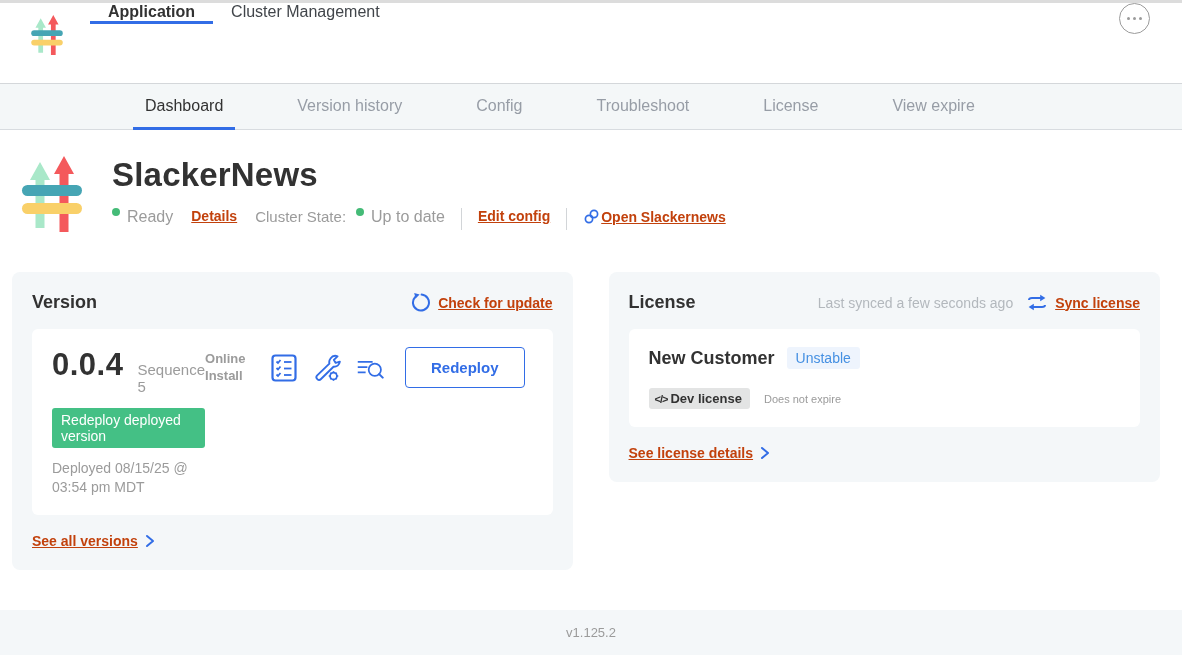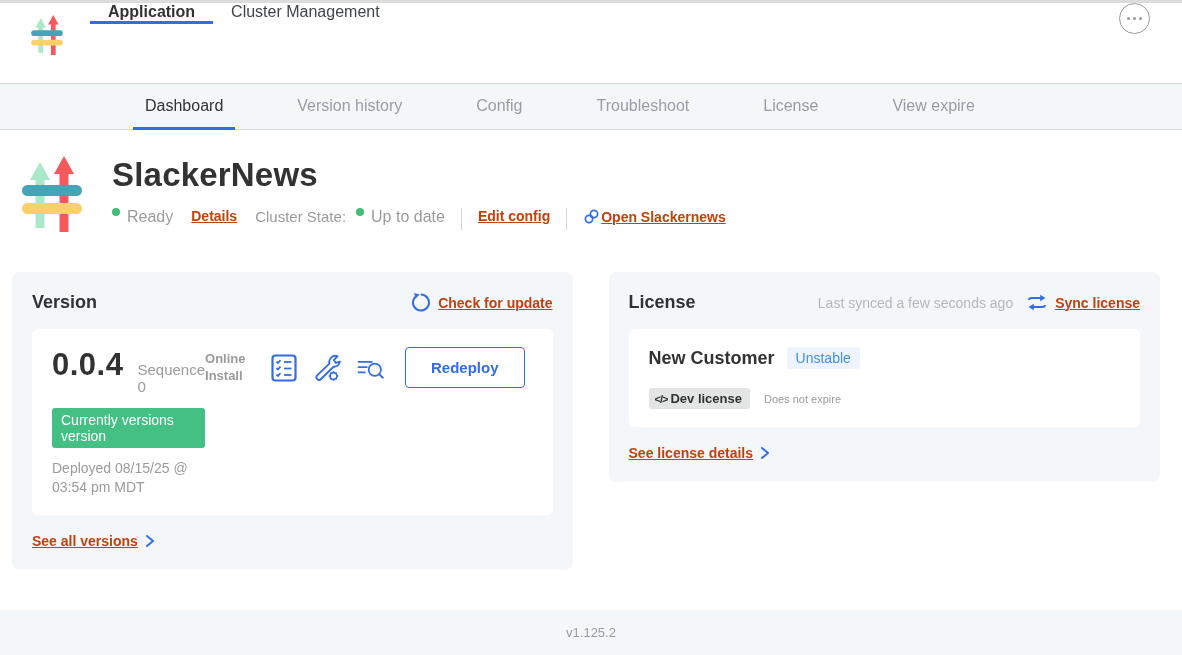--- a/index.html
+++ b/index.html
@@ -199,23 +199,23 @@
             <polygon points="3.2,0 8.6,1.6 4.6,5.6" fill="#326de6"></polygon>
           </svg>
           <a class="link">Check for update</a>
         </div>
       </div>
 
       <div class="inner-card version-flex">
         <div class="version-left">
           <div class="version-line">
             <span class="version-num">0.0.4</span>
-            <span class="sequence">Sequence 0</span>
+            <span class="sequence">Sequence 5</span>
           </div>
-          <span class="deployed-badge">Currently versions version</span>
+          <span class="deployed-badge">Redeploy deployed version</span>
           <div class="deployed-at">Deployed 08/15/25 @ 03:54 pm MDT</div>
         </div>
         <div class="version-right">
           <div class="install-type">Online Install</div>
           <span class="vicon">
             <svg width="26" height="28" viewBox="0 0 26 28">
               <rect x="1.5" y="1.5" width="23" height="25" rx="3" fill="none" stroke="#326de6" stroke-width="2.2"></rect>
               <polyline points="5.5,7.5 7,9 9.5,6" fill="none" stroke="#326de6" stroke-width="1.8"></polyline>
               <line x1="13" y1="8" x2="20.5" y2="8" stroke="#326de6" stroke-width="1.8"></line>
               <polyline points="5.5,14 7,15.5 9.5,12.5" fill="none" stroke="#326de6" stroke-width="1.8"></polyline>

